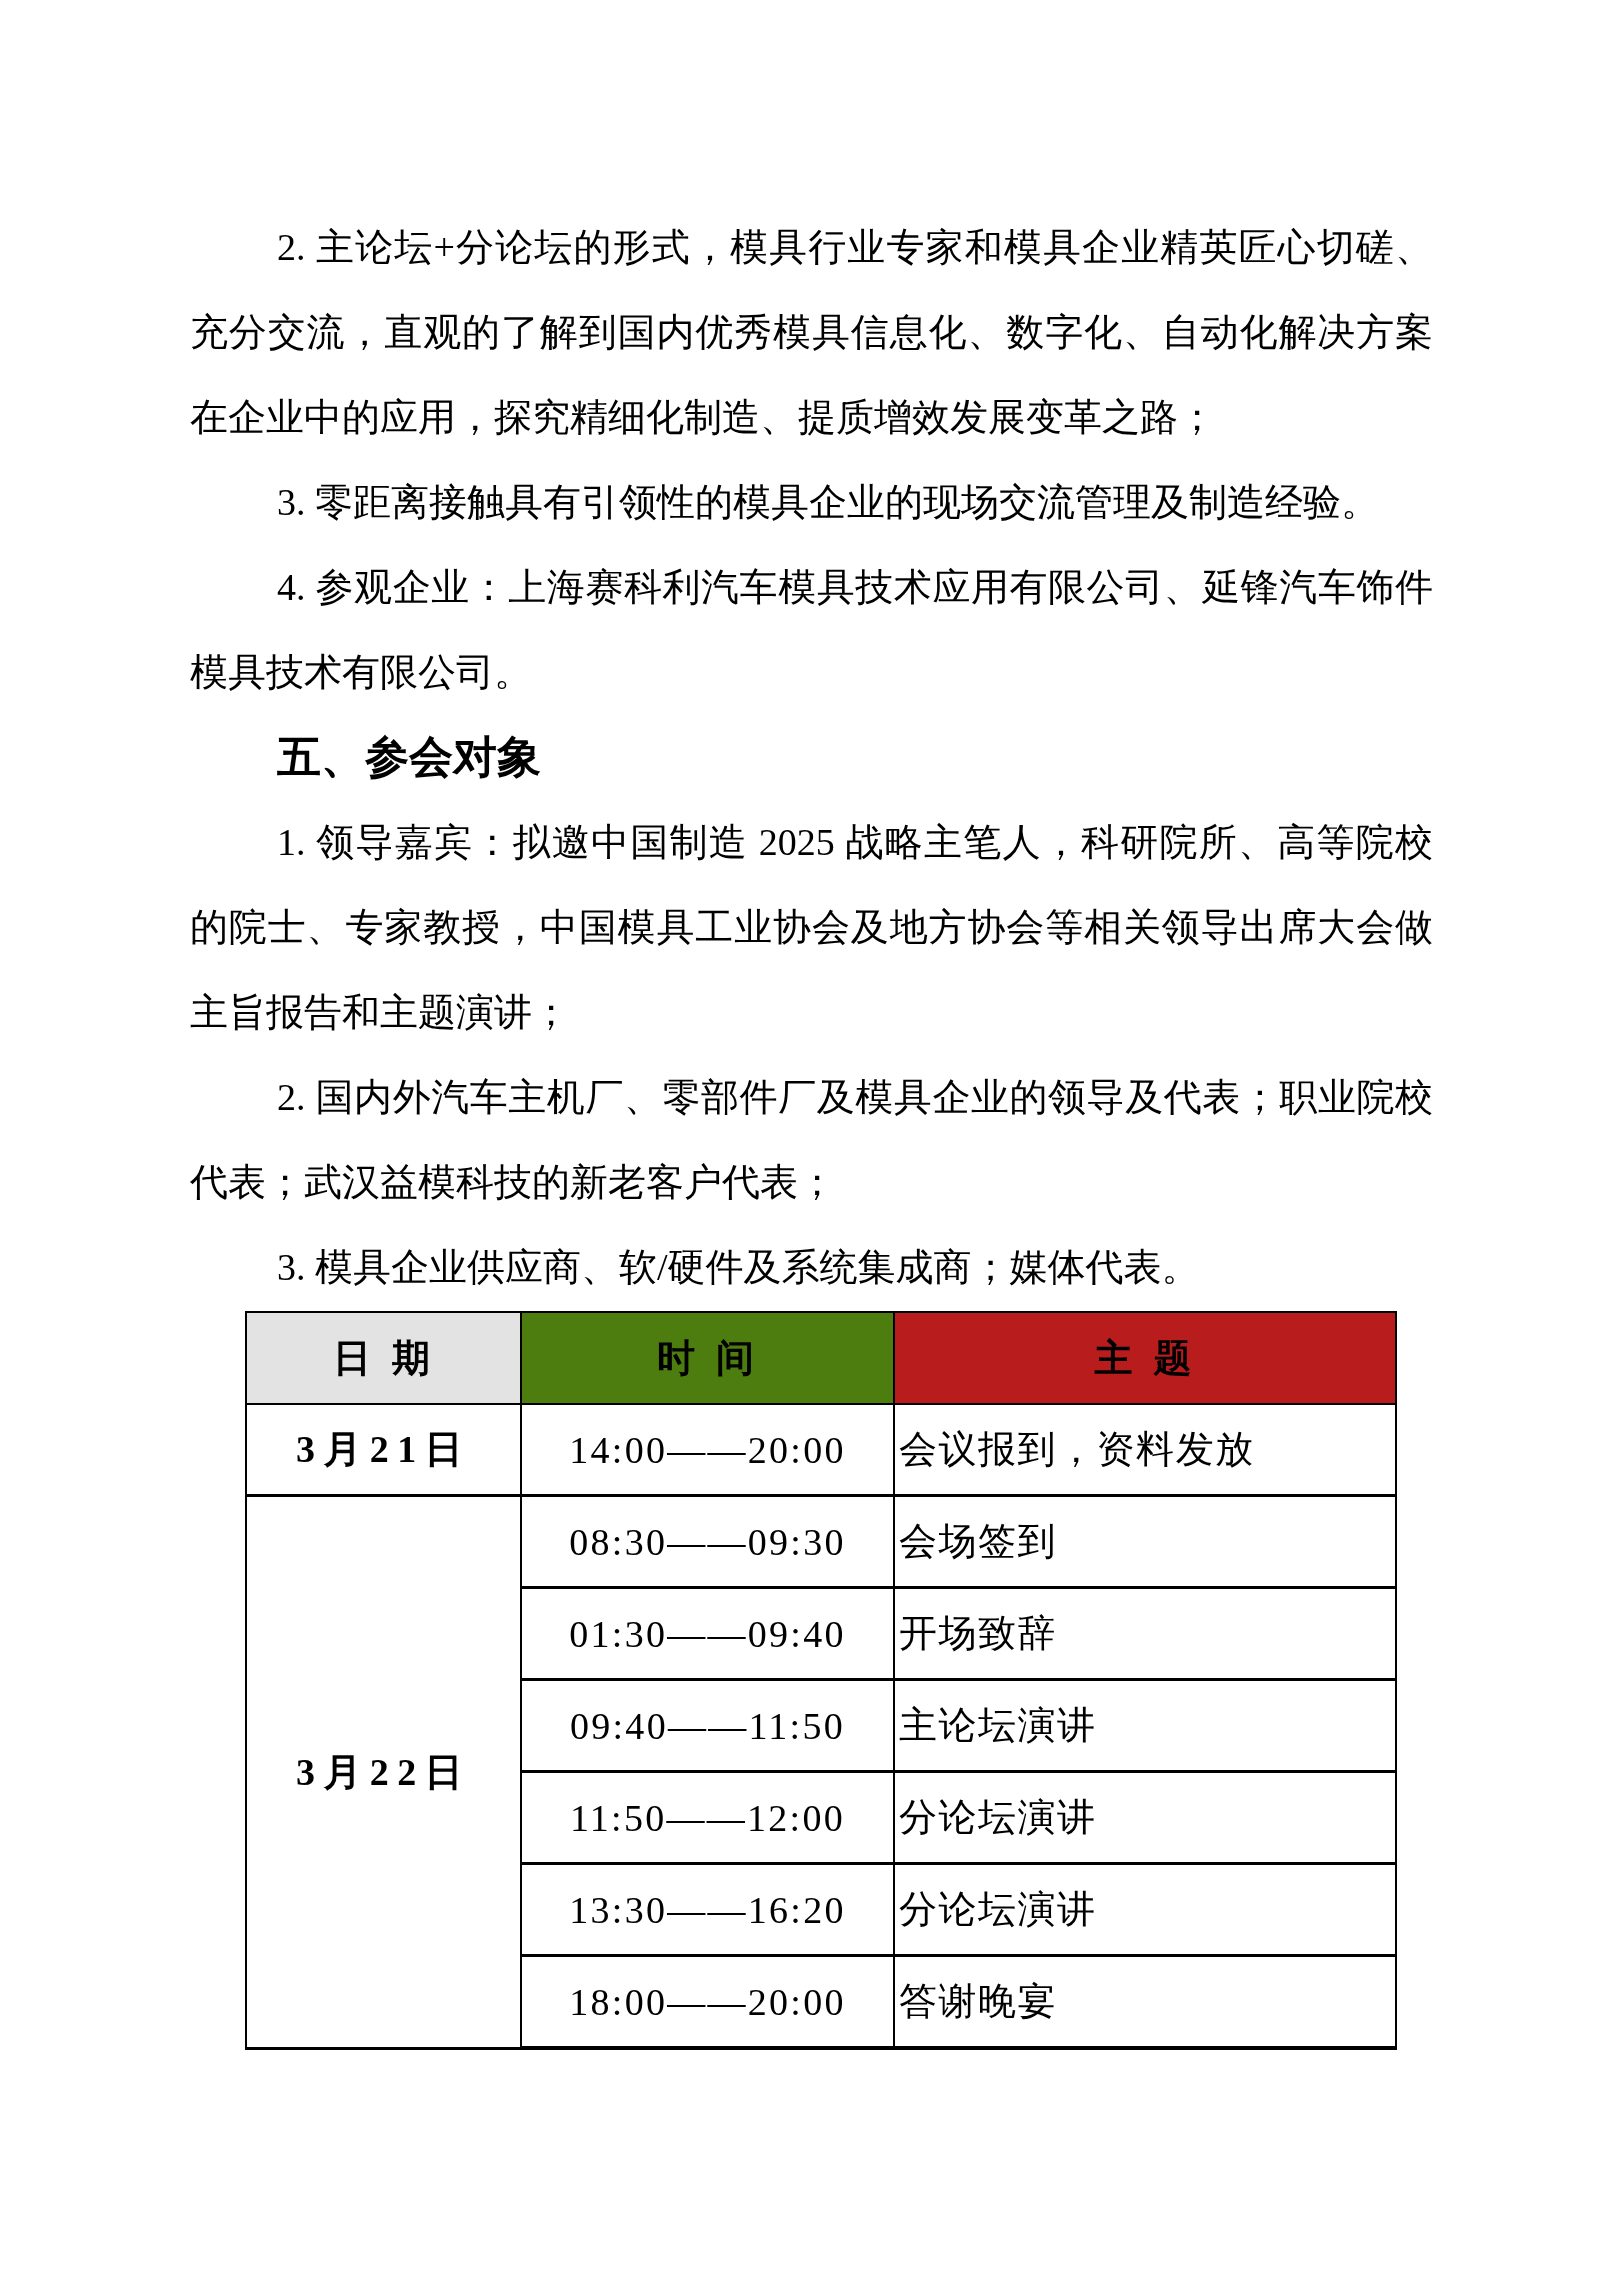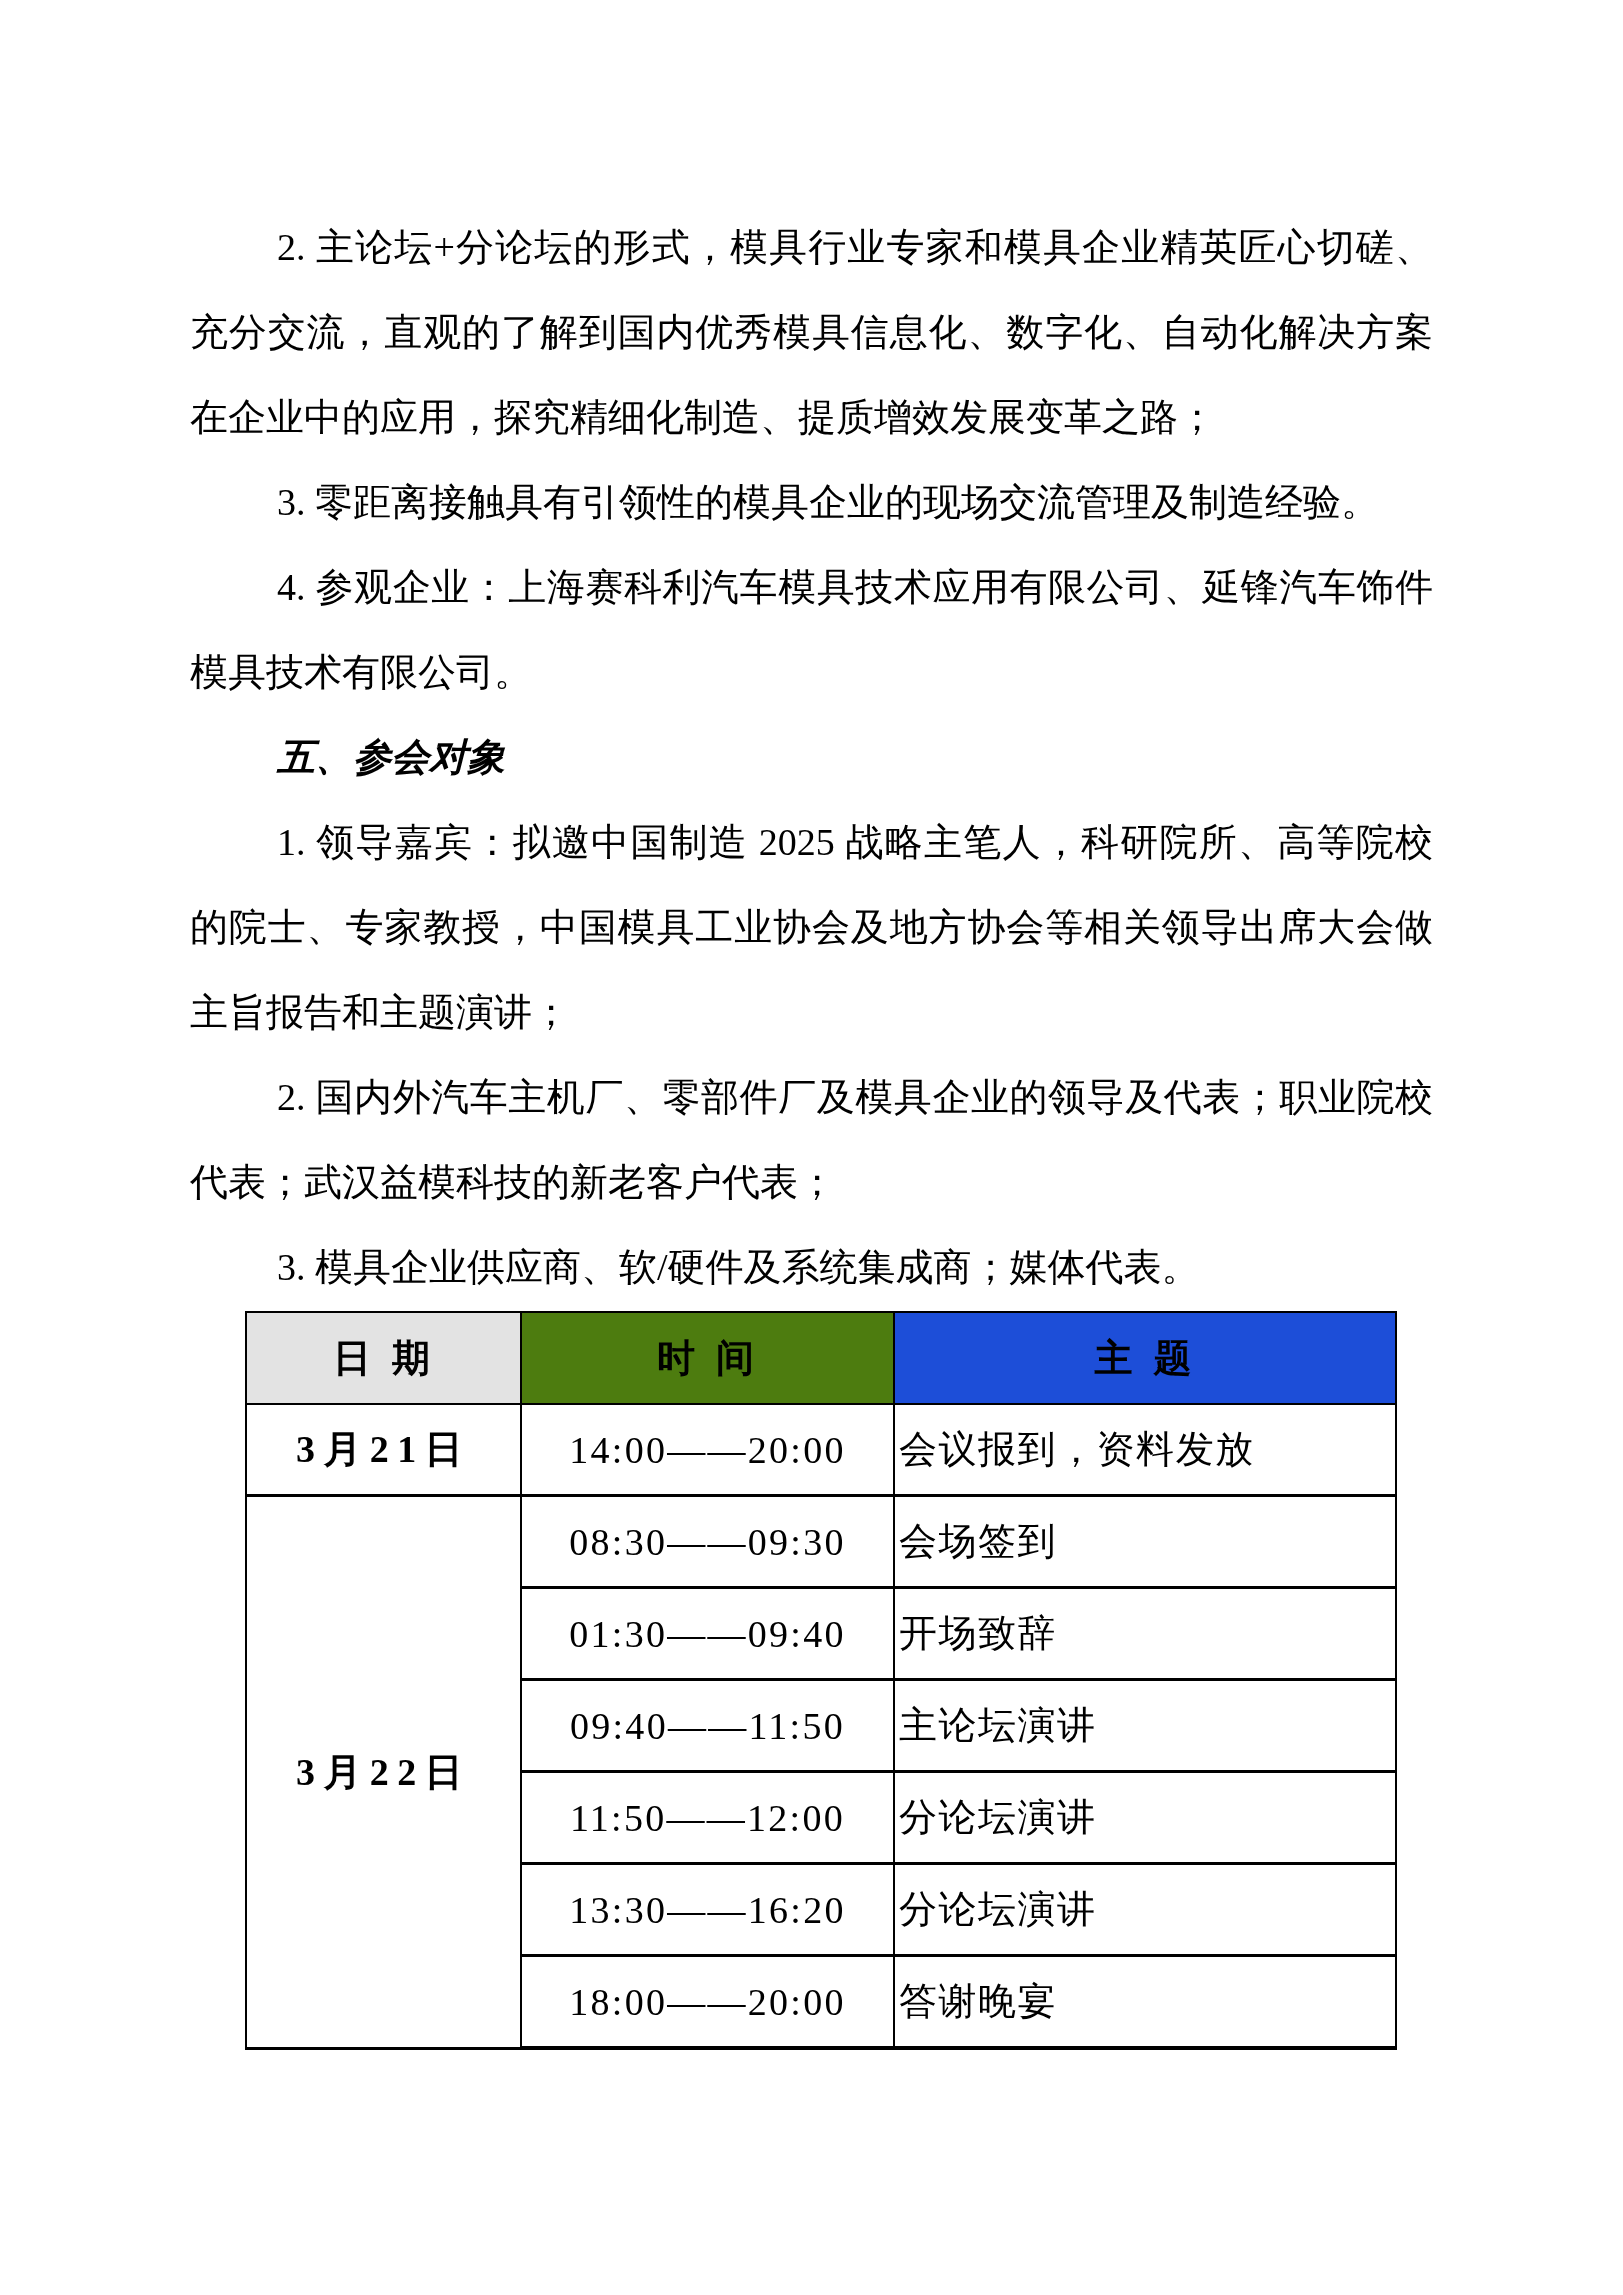--- a/index.html
+++ b/index.html
@@ -27,25 +27,24 @@
     font-size: 38px;
     line-height: 85px;
     text-align: justify;
     text-justify: inter-character;
     text-indent: 87px;
     word-break: normal;
     line-break: strict;
   }
   .heading {
     margin: 0;
-    font-size: 38px;
+    font-size: 44px;
     line-height: 85px;
     font-weight: bold;
     text-indent: 87px;
-    font-style: italic;
   }
   table.agenda {
     border-collapse: collapse;
     table-layout: fixed;
     width: 1150px;
     margin-left: 55px;
     margin-top: 1.3px;
   }
   table.agenda th,
   table.agenda td {
@@ -105,21 +104,21 @@
     <table class="agenda">
       <colgroup>
         <col style="width:275px">
         <col style="width:373px">
         <col style="width:502px">
       </colgroup>
       <thead>
         <tr>
           <th style="background: rgb(227, 227, 227);">日期</th>
           <th style="background: #4d7c0f;">时间</th>
-          <th style="background: #1d4ed8;">主题</th>
+          <th style="background: #b91c1c;">主题</th>
         </tr>
       </thead>
       <tbody id="agenda-body">
           <tr>
             <td class="date" rowspan="1">3月21日</td>
             <td class="time">14:00——20:00</td>
             <td class="topic">会议报到，资料发放</td>
           </tr>
           <tr>
             <td class="date" rowspan="6">3月22日</td>

